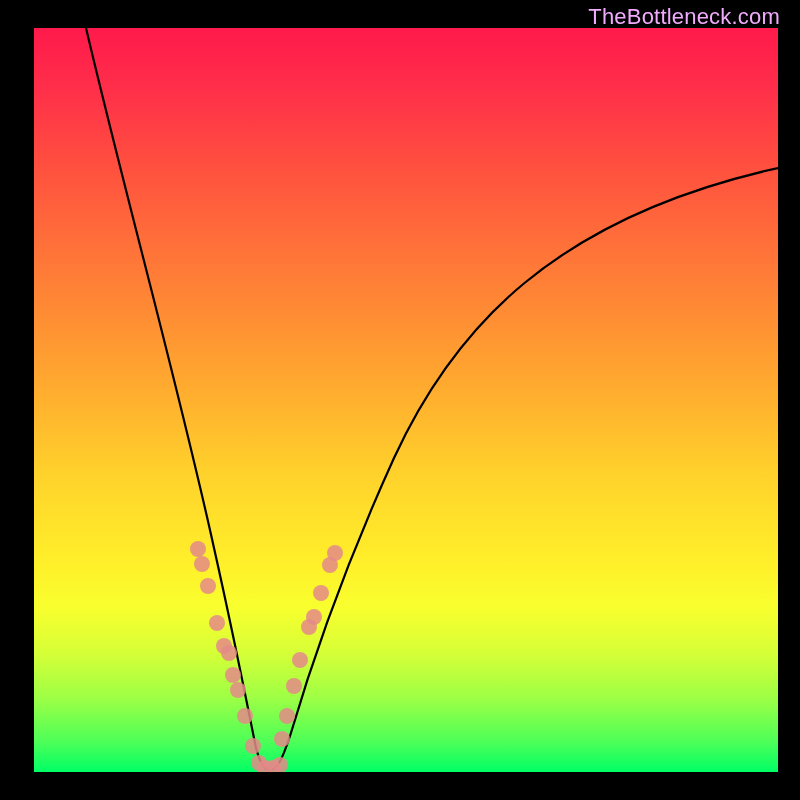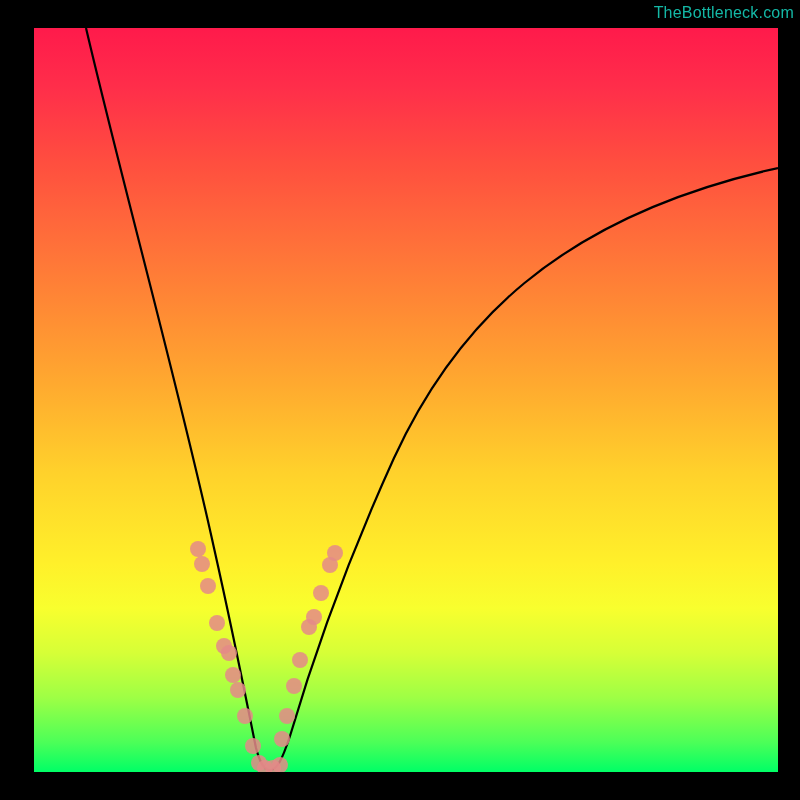--- a/index.html
+++ b/index.html
@@ -55,23 +55,23 @@
     height: 16px;
     margin-left: -8px;
     margin-top: -8px;
     border-radius: 50%;
     background: #e48a88;
     opacity: 0.85;
   }
   .watermark {
     position: absolute;
     top: 4px;
-    right: 6px;
-    color: #14b8a6;
-    font-size: 16px;
+    right: 20px;
+    color: #f0abfc;
+    font-size: 22px;
     letter-spacing: 0.2px;
   }
 </style>
 </head>
 <body>
 
 <div class="frame">
   <div class="plot">
     <svg class="curve" viewBox="0 0 744 744" preserveAspectRatio="none">
       <path d="M 52 0

